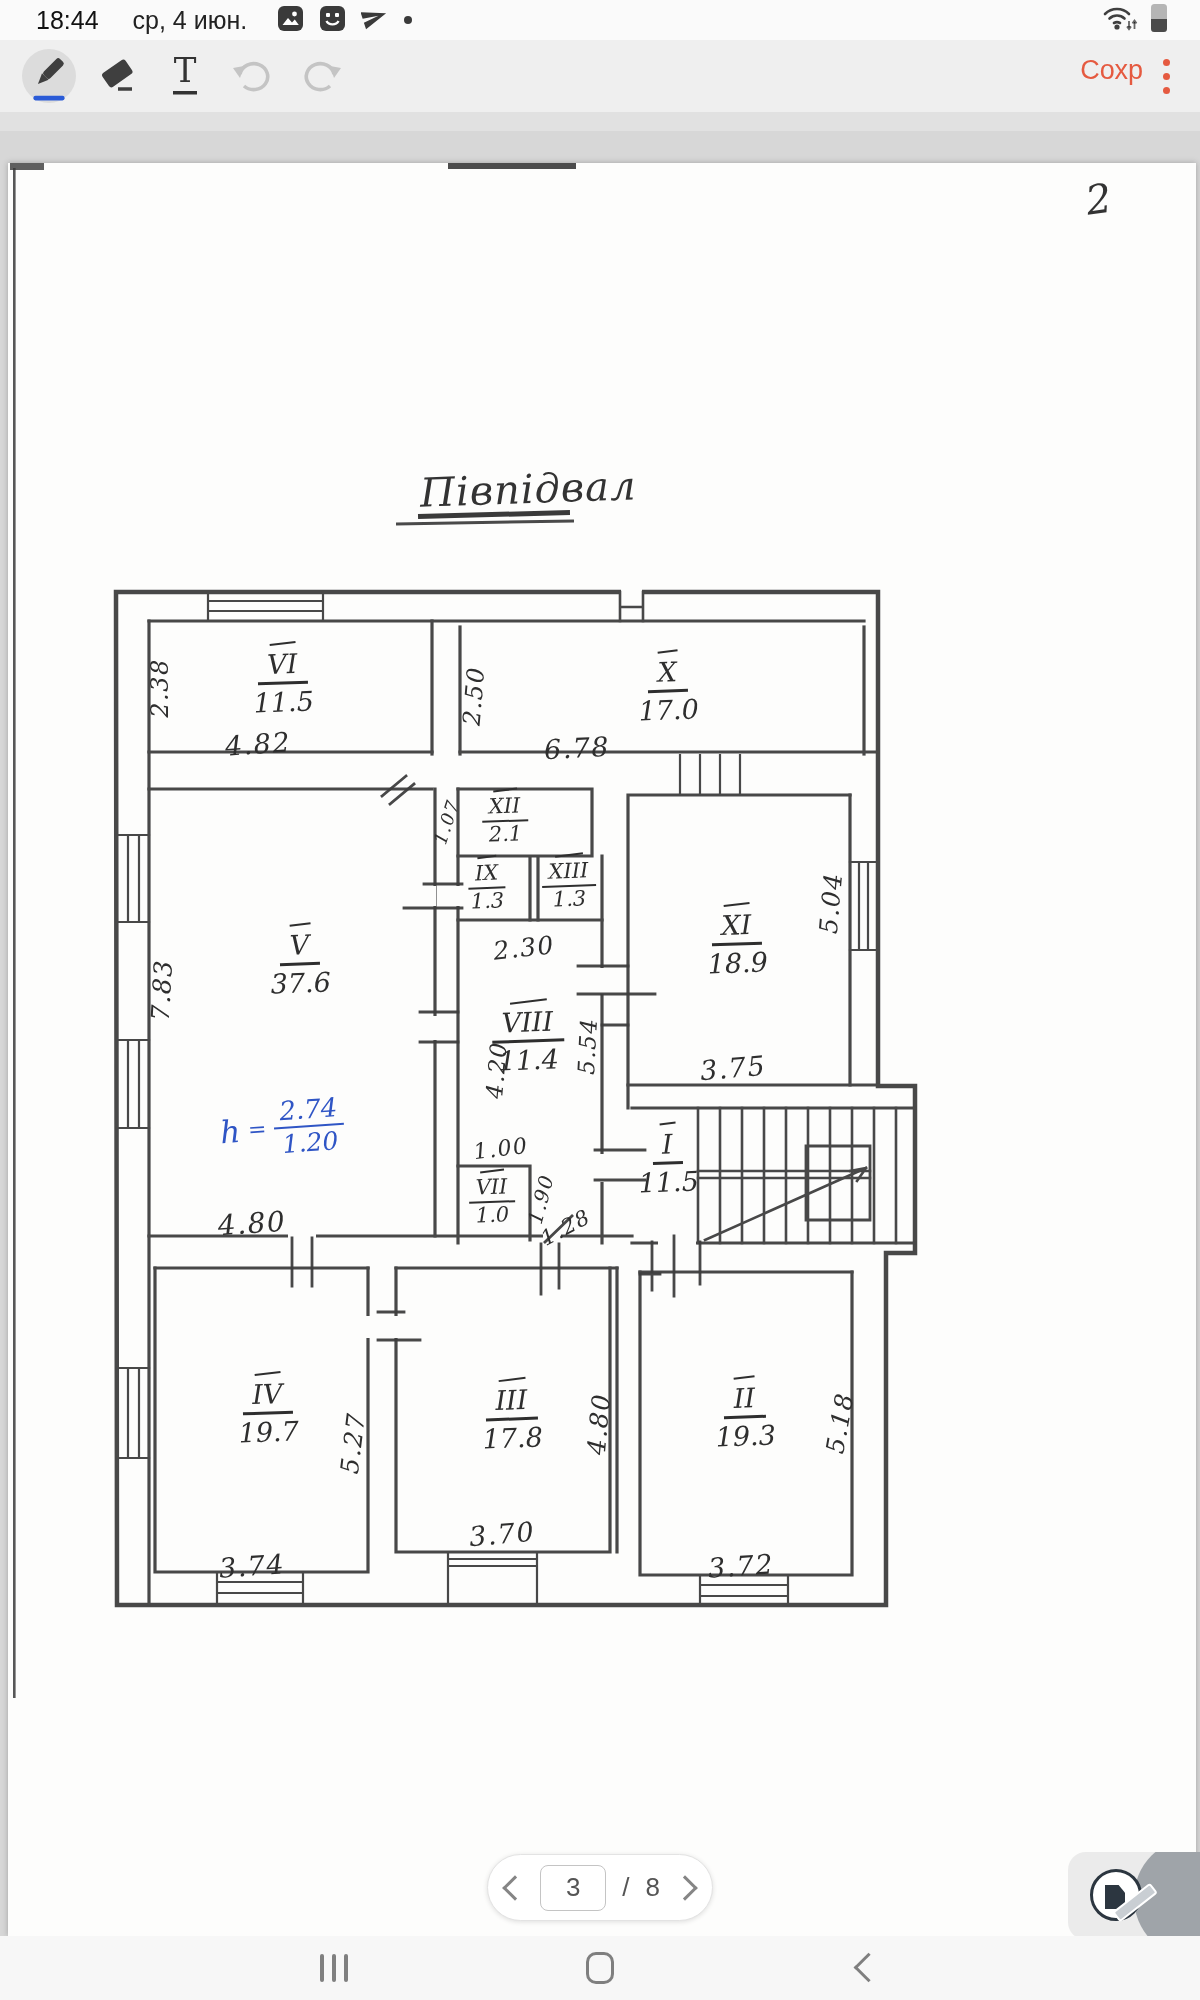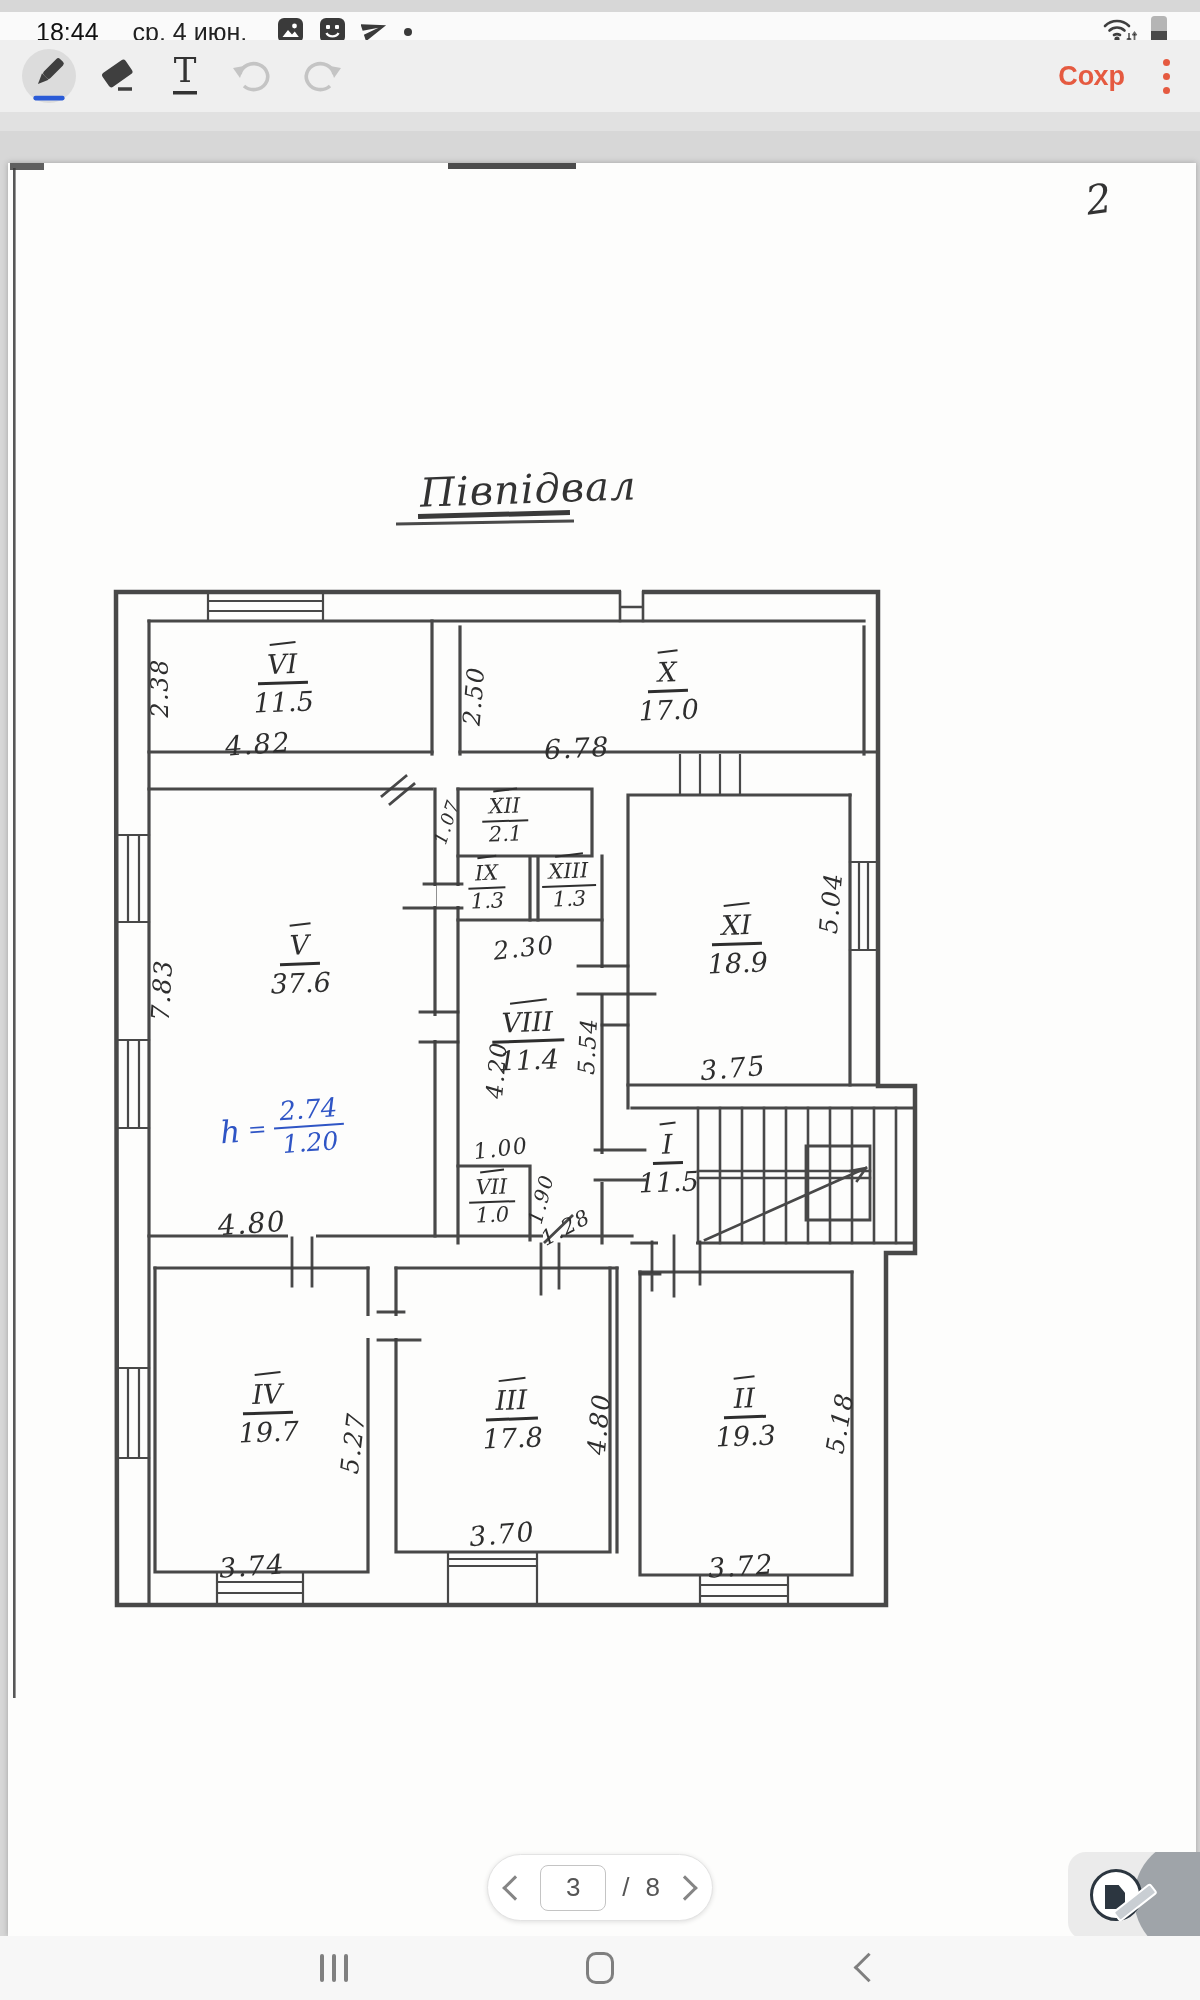--- a/index.html
+++ b/index.html
@@ -2,34 +2,34 @@
 <html><head>
 <meta charset="utf-8">
 <style>
   html,body{margin:0;padding:0;}
   body{
     width:1200px;height:2000px;position:relative;overflow:hidden;
     background:#d7d7d7;font-family:"Liberation Sans",sans-serif;
     -webkit-font-smoothing:antialiased;
   }
   
-  .status-bar{position:absolute;left:0;top:12px;width:1200px;height:40px;background:#fafafa;
+  .status-bar{position:absolute;left:0;top:0;width:1200px;height:40px;background:#fafafa;
     display:flex;align-items:center;padding:0 30px 0 36px;box-sizing:border-box;}
   .st-time{font-size:25px;color:#111;}
   .st-date{font-size:25px;color:#222;margin-left:34px;}
   .st-icons{display:flex;align-items:center;gap:15px;margin-left:30px;}
   .st-dot{width:8px;height:8px;border-radius:50%;background:#3a3a3a;}
   .st-right{margin-left:auto;display:flex;align-items:center;gap:10px;}
   
   .toolbar{position:absolute;left:0;top:40px;width:1200px;height:72px;background:#efefef;
     display:flex;align-items:center;padding:0 26px 0 22px;box-sizing:border-box;gap:14px;}
   .tool-btn{width:54px;height:54px;display:flex;align-items:center;justify-content:center;
     border-radius:50%;position:relative;}
   .tool-btn.selected{background:#dcdcdc;}
-  .toolbar-right{margin-left:auto;display:flex;align-items:center;gap:34px;font-weight:bold;}
+  .toolbar-right{margin-left:auto;display:flex;gap:16px;}
   .save-btn{font-size:27px;color:#e55a40;}
   .overflow{display:flex;flex-direction:column;gap:7px;padding:4px;}
   .overflow i{width:7px;height:7px;border-radius:50%;background:#e55a40;}
   .sub-band{position:absolute;left:0;top:112px;width:1200px;height:19px;background:#e1e1e1;}
   
   .viewer{position:absolute;left:0;top:131px;width:1200px;height:1805px;background:#d7d7d7;}
   .page{position:absolute;left:8px;top:32px;width:1188px;height:1773px;background:#fdfdfc;
     box-shadow:0 0 6px rgba(0,0,0,.25);}
   #plan-svg{position:absolute;left:0;top:0;width:1200px;height:2000px;pointer-events:none;z-index:3;}
   #plan-labels{position:absolute;left:0;top:0;width:1200px;height:2000px;pointer-events:none;z-index:4;}

